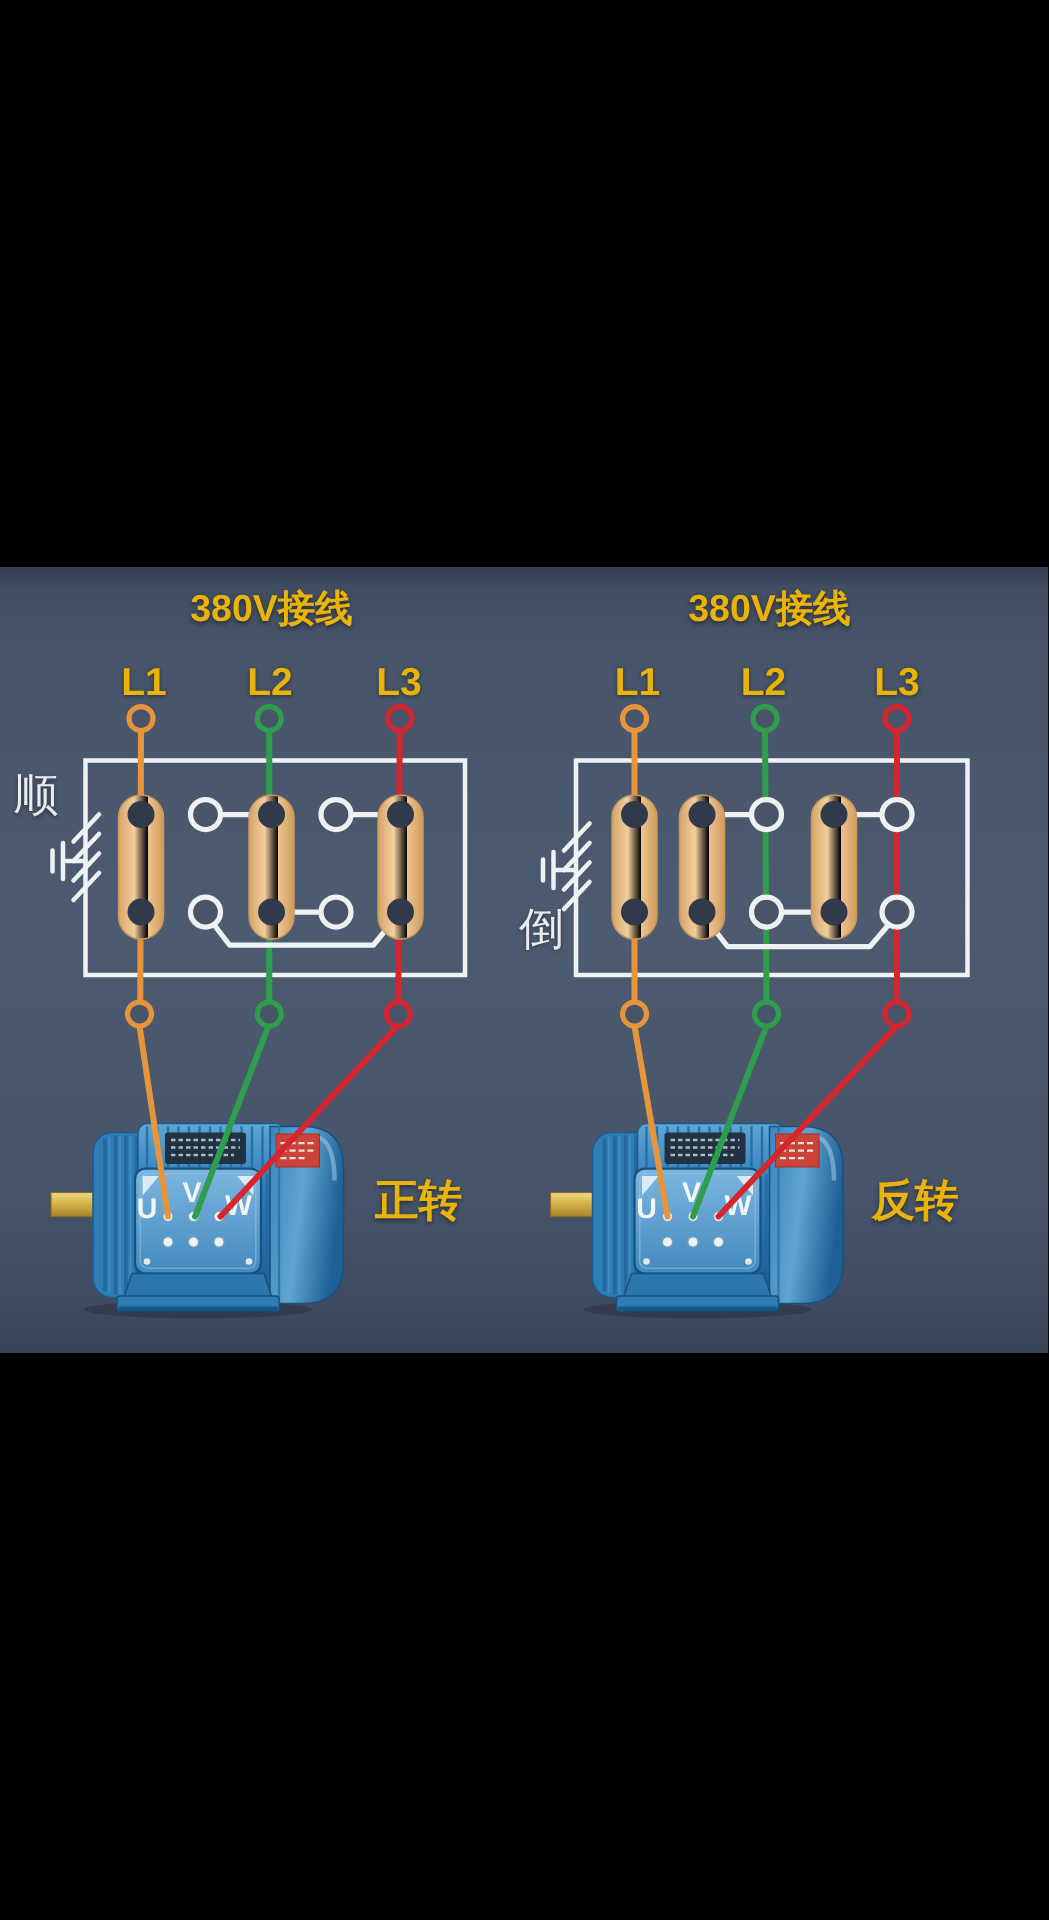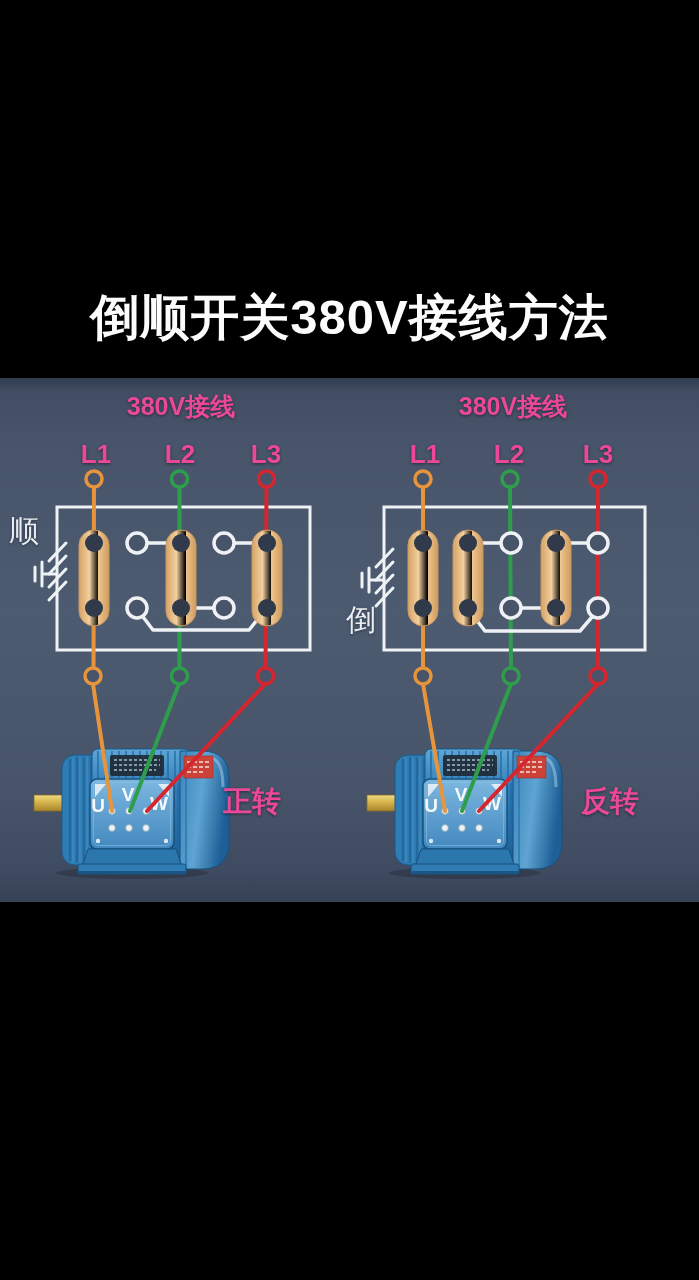--- a/index.html
+++ b/index.html
@@ -3,33 +3,32 @@
 <meta charset="utf-8">
 <style>
   html,body{margin:0;padding:0;background:#000;}
   #frame{position:relative;width:699px;height:1280px;background:#000;overflow:hidden;
          font-family:"Liberation Sans","DejaVu Sans",sans-serif;}
   #main-title{position:absolute;left:0;right:0;top:285px;text-align:center;
       font-size:49px;font-weight:900;color:#fcfcfc;letter-spacing:1px;white-space:nowrap;}
   #panel{position:absolute;left:0;top:378px;width:699px;height:524px;
       background:linear-gradient(180deg,#313c4e 0%,#404d62 2.5%,#475469 12%,#4d5b71 45%,#475469 78%,#3e4b60 94%,#364255 100%);}
   #diagram-svg{position:absolute;left:0;top:0;width:699px;height:524px;display:block;}
-  .lbl{position:absolute;color:#ec4899;font-weight:bold;text-align:center;
+  .lbl{position:absolute;color:#eab308;font-weight:bold;text-align:center;
       text-shadow:0 1px 3px rgba(0,0,0,.45);white-space:nowrap;}
   .heading{font-size:25px;height:30px;line-height:30px;width:200px;}
   .phase{font-size:26px;height:28px;line-height:28px;width:60px;}
   .dir{font-size:30px;height:34px;line-height:34px;width:40px;color:#e9edf1;font-weight:normal;}
   .rot{font-size:29px;height:32px;line-height:32px;width:100px;}
 </style>
 </head>
 <body>
 
 <div id="frame">
 
-  <div id="main-title">倒顺开关380V接线方法</div>
 
   <div id="panel">
     <svg id="diagram-svg" viewBox="0 0 699 524">
       <defs>
         <linearGradient id="capGrad" x1="0" y1="0" x2="1" y2="0">
           <stop offset="0" stop-color="#d6a468"></stop>
             <stop offset="0.35" stop-color="#f2cf9e"></stop>
           <stop offset="0.65" stop-color="#eec family"></stop>
             <stop offset="0.65" stop-color="#eec48f"></stop>
           <stop offset="1" stop-color="#cf9c5e"></stop>
@@ -237,16 +236,16 @@
   <div class="lbl phase" style="left:150px;top:440px;">L2</div>
   <div class="lbl phase" style="left:236px;top:440px;">L3</div>
 
   <div class="lbl phase" style="left:395px;top:440px;">L1</div>
   <div class="lbl phase" style="left:479px;top:440px;">L2</div>
   <div class="lbl phase" style="left:568px;top:440px;">L3</div>
 
   <div class="lbl dir" style="left:4px;top:514px;">顺</div>
   <div class="lbl dir" style="left:341px;top:603px;">倒</div>
 
-  <div class="lbl rot" style="left:202px;top:785px;">正转</div>
+  <div class="lbl rot" style="left:229px;top:785px;">正转</div>
   <div class="lbl rot" style="left:560px;top:785px;">反转</div>
 
 </div>
 
 </body></html>

